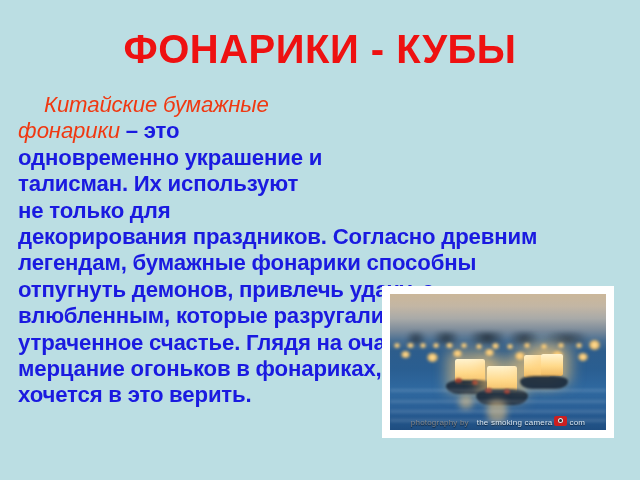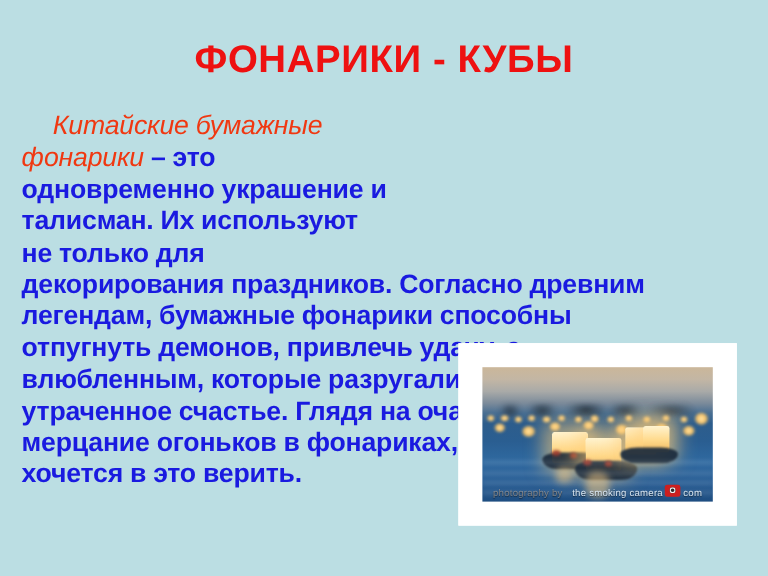--- a/index.html
+++ b/index.html
@@ -22,21 +22,21 @@
 
   
   .title {
     position: absolute;
     left: 0;
     top: 26px;
     width: 640px;
     text-align: center;
     font-family: "Liberation Sans", sans-serif;
     font-weight: bold;
-    font-size: 32px;
+    font-size: 40px;
     line-height: 46px;
     letter-spacing: 0.5px;
     color: #ee1111;
     white-space: nowrap;
   }
 
   
   .body-block {
     position: absolute;
     left: 18px;
@@ -70,21 +70,21 @@
   }
 
   
   .photo-frame {
     position: absolute;
     left: 382px;
     top: 286px;
     width: 232px;
     height: 152px;
     background: #ffffff;
-    padding: 16px;
+    padding: 4px;
     box-sizing: border-box;
     border: 4px solid #ffffff;
     overflow: hidden;
   }
   .photo {
     position: relative;
     width: 100%;
     height: 100%;
     overflow: hidden;
     background: linear-gradient(

